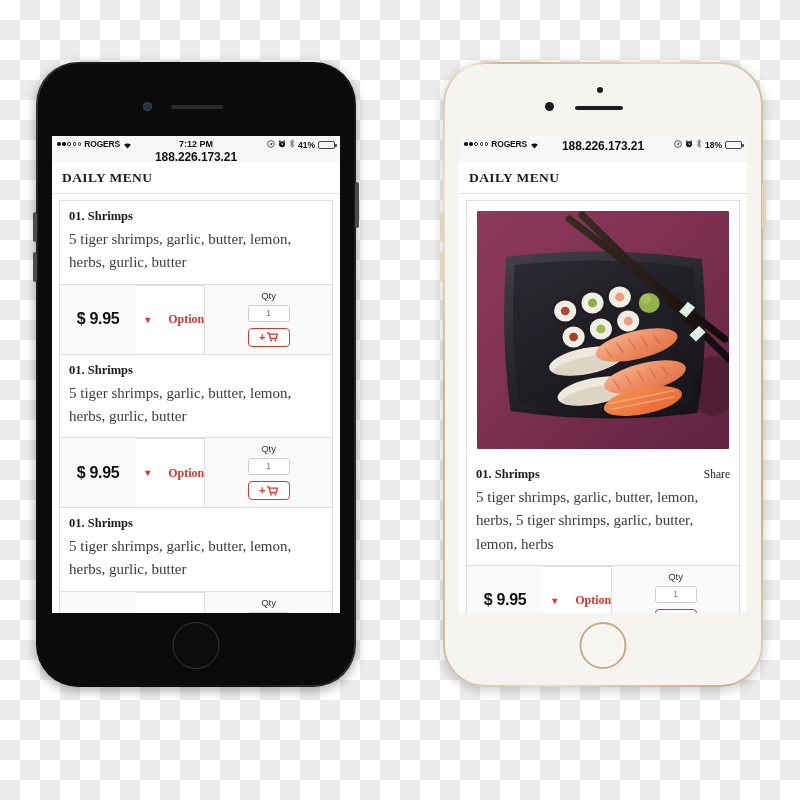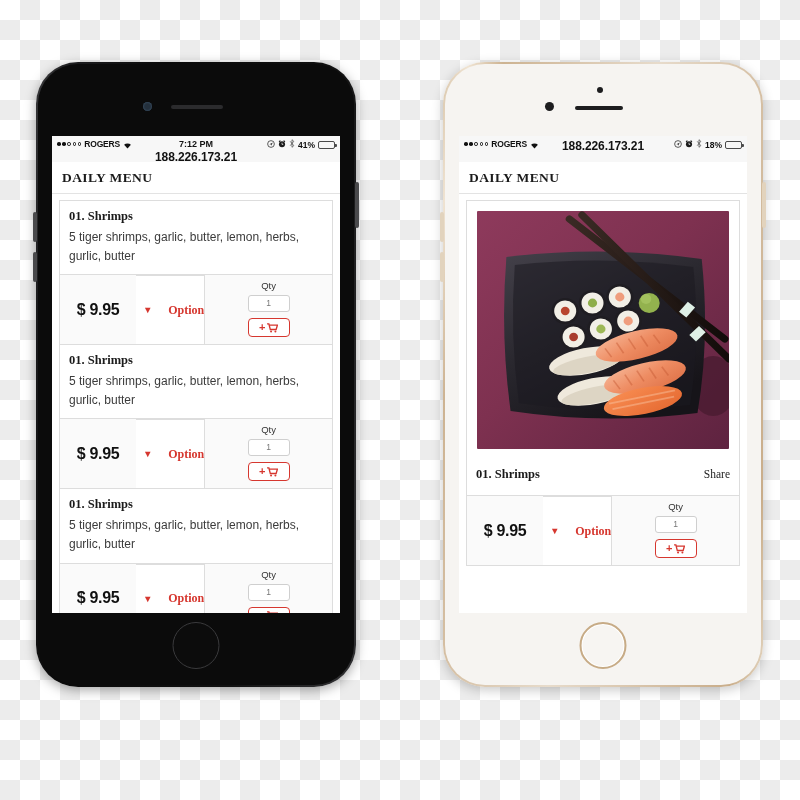--- a/index.html
+++ b/index.html
@@ -159,22 +159,22 @@
   .card-head { padding: 8px 9px 9px 9px; background: #fff; }
   .card-title {
     font-family: "Liberation Serif", serif;
     font-weight: bold; font-size: 12.5px; color: #1b1b1b;
     margin-bottom: 4px;
     display: flex; justify-content: space-between; align-items: baseline;
   }
   .card-share { font-family:"Liberation Serif",serif; font-weight: normal;
                 font-size: 11.5px; color: #222; }
   .card-desc {
-    font-family: Liberation Sans, sans-serif;
-    font-size: 12px; color: #3b3b3b; line-height: 1.55;
+    font-family: Liberation Serif, serif;
+    font-size: 15px; color: #3b3b3b; line-height: 1.55;
   }
 
   .card-body { display: flex; border-top: 1px solid #dddddd; }
   .col-left  { flex: 1 1 53%; display: flex; }
   .col-right { flex: 1 1 47%; border-left: 1px solid #dddddd;
                display: flex; flex-direction: column; align-items: center;
                padding: 5px 0 7px 0; background: #fafafa; }
 
   .price-box { flex: 1; display: flex; align-items: center; justify-content: center;
                padding: 12px 0; background: #fafafa; }
@@ -535,20 +535,21 @@
                 <rect x="206" y="116" width="9" height="13" fill="#dff0e6" transform="rotate(45 210 122)"></rect>
               </g>
             </svg>
           </div>
 
           <div class="card-head">
             <div class="card-title">
               <span>01. Shrimps</span>
               <span class="card-share">Share</span>
             </div>
+            <div class="card-desc">5 tiger shrimps, garlic, butter, lemon, herbs, 5 tiger shrimps, garlic, butter, lemon, herbs</div>
           </div>
 
           <div class="card-body">
             <div class="col-left">
               <div class="price-box">
                 <span class="price">$ 9.95</span>
               </div>
               <div class="option-row">
                 <span class="chev">▾</span>
                 <span class="option-lbl">Option</span>

